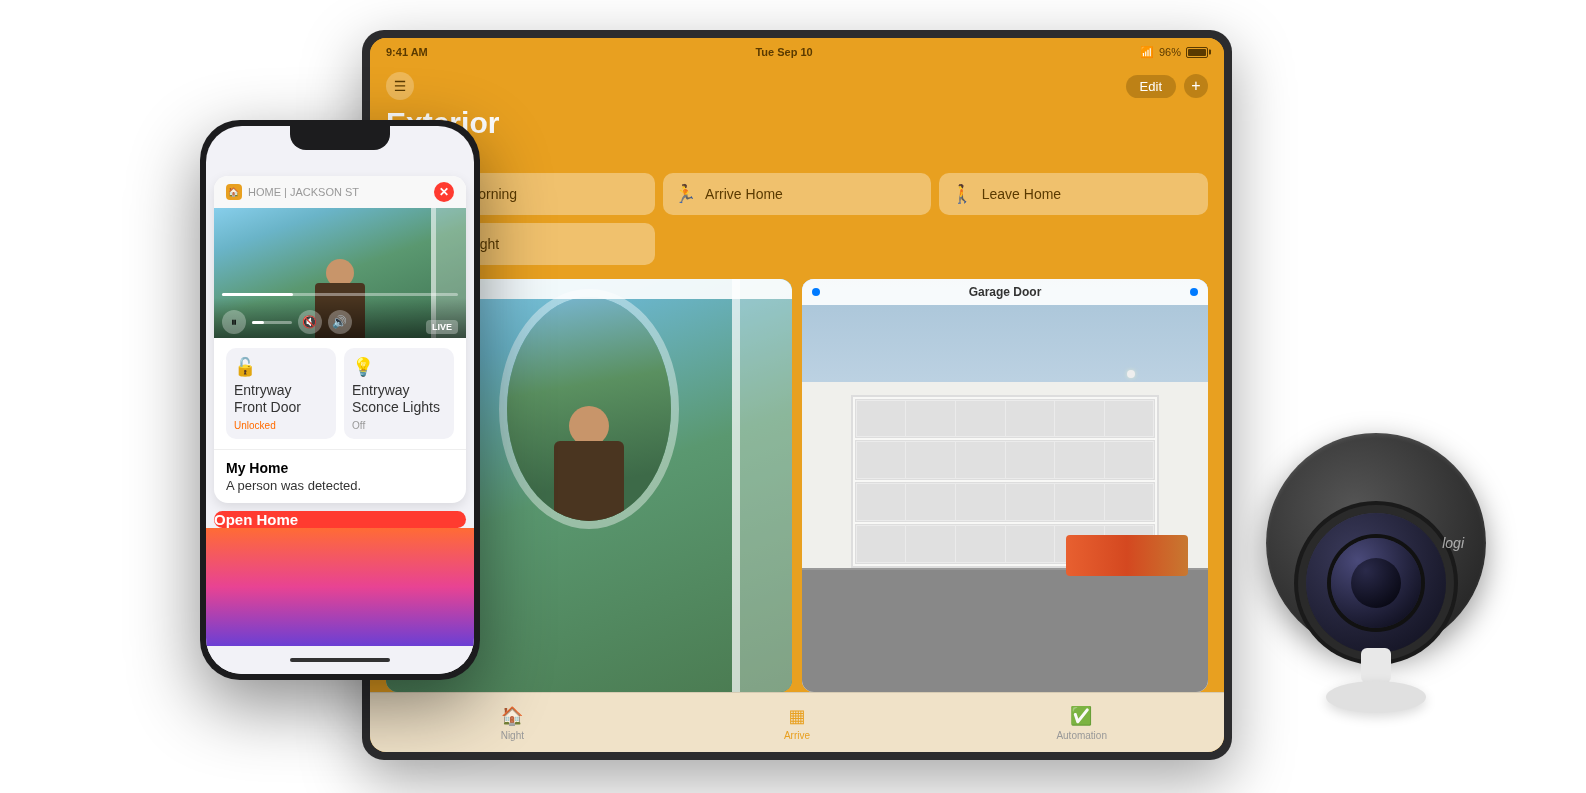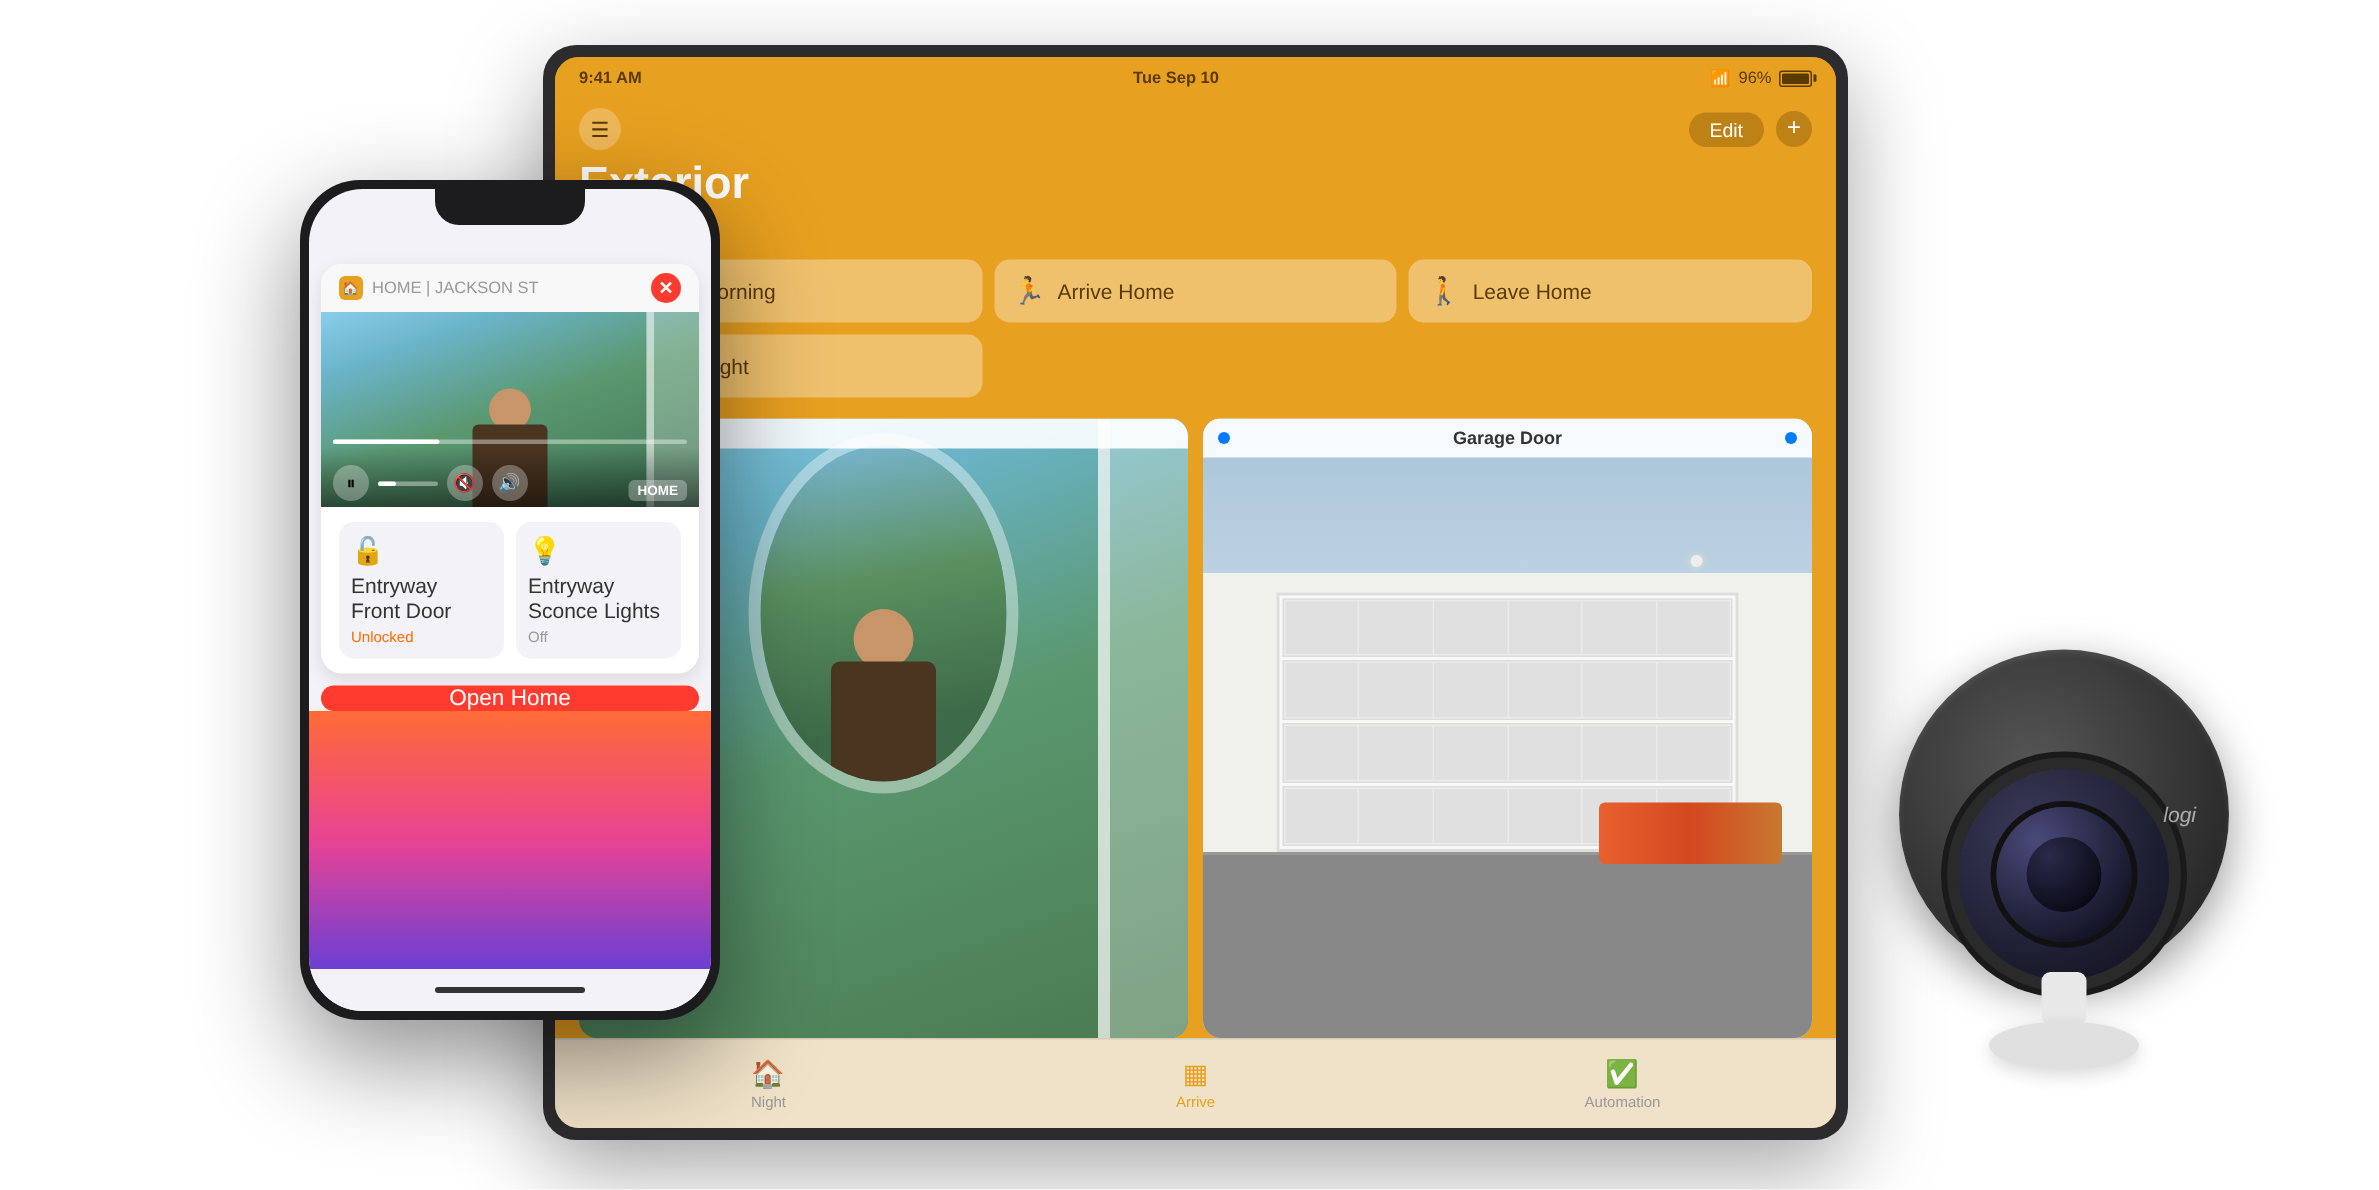--- a/index.html
+++ b/index.html
@@ -458,23 +458,23 @@
       color: #333;
     }
 
     .open-home-btn {
       margin: 0 8px;
       background: #ff3b30;
       color: white;
       border: none;
       border-radius: 12px;
       font-size: 15px;
-      font-weight: 400;
+      font-weight: 700;
       cursor: pointer;
-      text-align: center;
+      text-align: left;
       flex-shrink: 0;
     }
 
     .phone-home-indicator {
       height: 28px;
       display: flex;
       align-items: center;
       justify-content: center;
       background: #f2f2f7;
       flex-shrink: 0;
@@ -758,37 +758,41 @@
           </div>
           <div class="notif-camera-overlay">
             <div class="notif-controls">
               <div class="notif-mute-btn">⏸</div>
               <div style="flex:1;height:3px;background:rgba(255,255,255,0.4);border-radius:2px;width:40px;">
                 <div style="height:100%;width:30%;background:white;border-radius:2px;"></div>
               </div>
               <div class="notif-mute-btn">🔇</div>
               <div class="notif-mute-btn">🔊</div>
             </div>
-            <div class="notif-live-badge">HOME</div>
+            <div class="notif-live-badge">LIVE</div>
           </div>
         </div>
 
         <div class="notif-accessories">
           <div class="accessory-tile">
             <span class="accessory-icon">🔓</span>
             <span class="accessory-name">Entryway Front Door</span>
             <span class="accessory-status">Unlocked</span>
           </div>
           <div class="accessory-tile">
             <span class="accessory-icon">💡</span>
             <span class="accessory-name">Entryway Sconce Lights</span>
             <span class="accessory-status off">Off</span>
           </div>
         </div>
 
+        <div class="notif-content">
+          <div class="notif-title">My Home</div>
+          <div class="notif-body">A person was detected.</div>
+        </div>
       </div>
 
       <button class="open-home-btn" style="margin-top:8px;">Open Home</button>
 
       <div class="phone-wallpaper"></div>
 
       <div class="phone-home-indicator">
         <div class="home-bar"></div>
       </div>
     </div>

